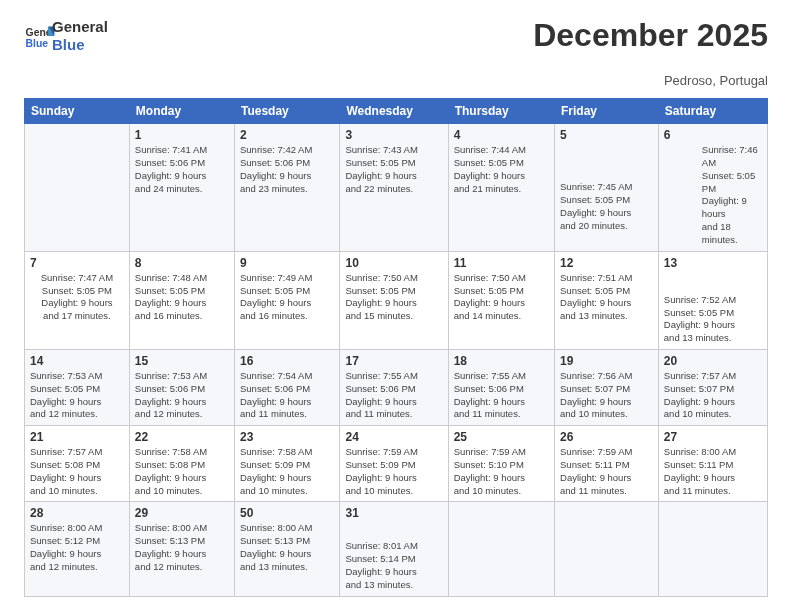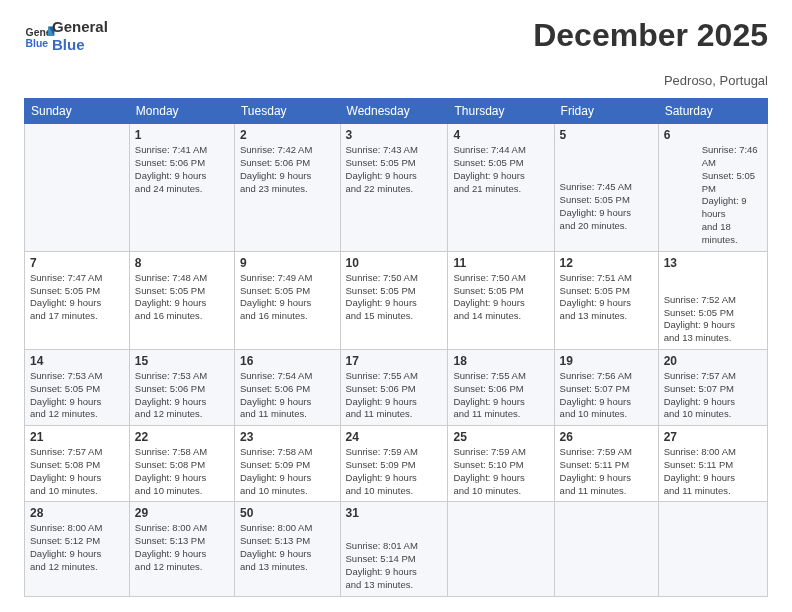--- a/index.html
+++ b/index.html
@@ -53,21 +53,21 @@
       margin-top: 20px;
     }
     .calendar {
       width: 100%;
       border-collapse: collapse;
     }
     .calendar thead th {
       background: #3a6abf;
       color: #fff;
       font-size: 12px;
-      font-weight: normal;
+      font-weight: bold;
       padding: 5px 6px;
       text-align: left;
       border: 1px solid #3a6abf;
     }
     .calendar tbody td {
       border: 1px solid #ccc;
       vertical-align: top;
       padding: 4px 5px;
       width: 113px;
       min-height: 90px;
@@ -174,21 +174,21 @@
             <span class="day-number">6</span>
             <div class="day-info" style="white-space: pre-line; margin-left: 38px;">Sunrise: 7:46 AM
 Sunset: 5:05 PM
 Daylight: 9 hours
 and 18 minutes.</div>
           </td>
         </tr>
         <tr>
           <td>
             <span class="day-number">7</span>
-            <div class="day-info" style="white-space: pre-line;">Sunrise: 7:47 AM
+            <div class="day-info" style="white-space: pre-line; text-align: center;">Sunrise: 7:47 AM
 Sunset: 5:05 PM
 Daylight: 9 hours
 and 17 minutes.</div>
           </td>
           <td>
             <span class="day-number">8</span>
             <div class="day-info" style="white-space: pre-line;">Sunrise: 7:48 AM
 Sunset: 5:05 PM
 Daylight: 9 hours
 and 16 minutes.</div>

